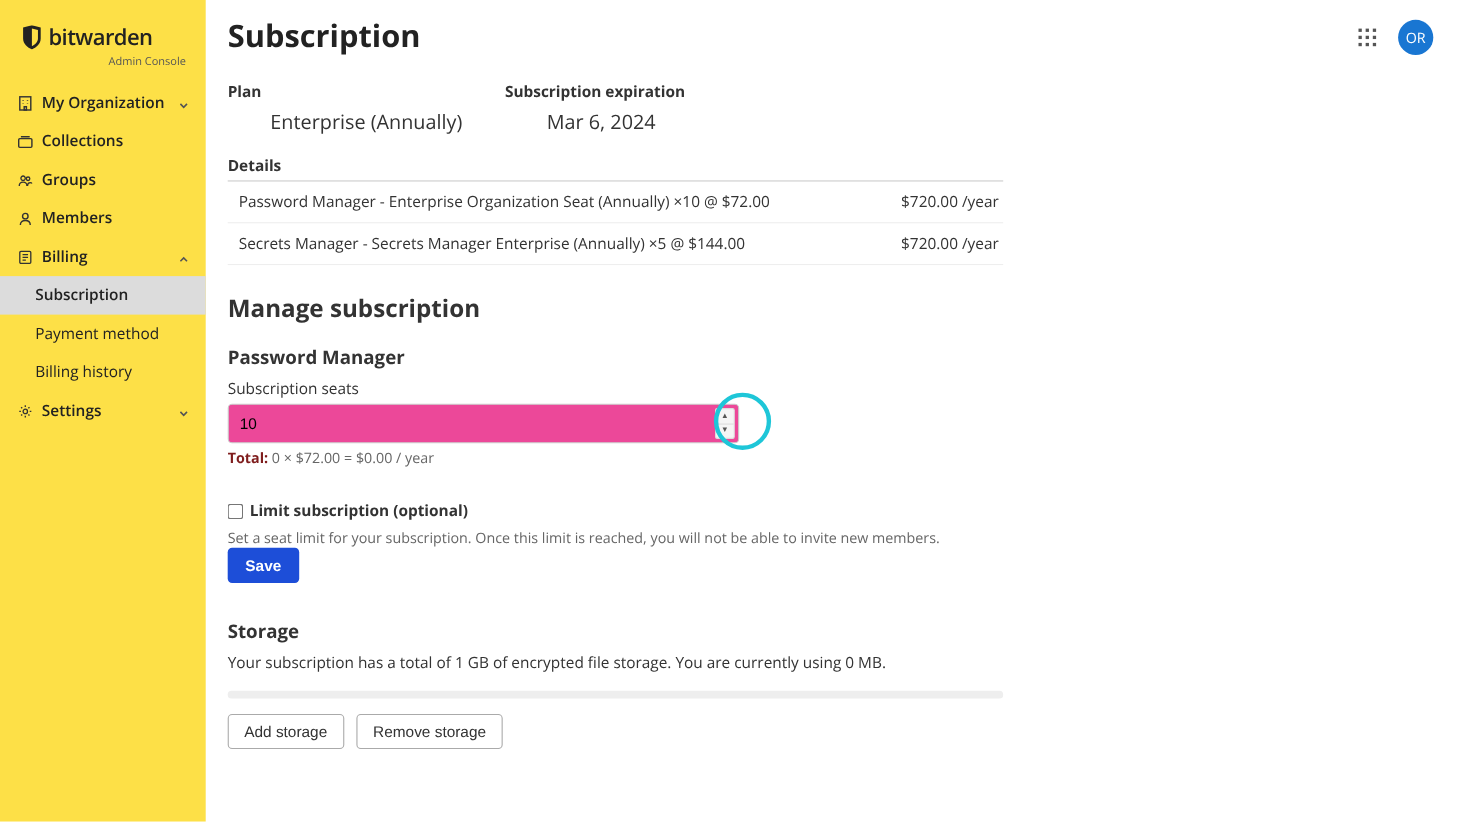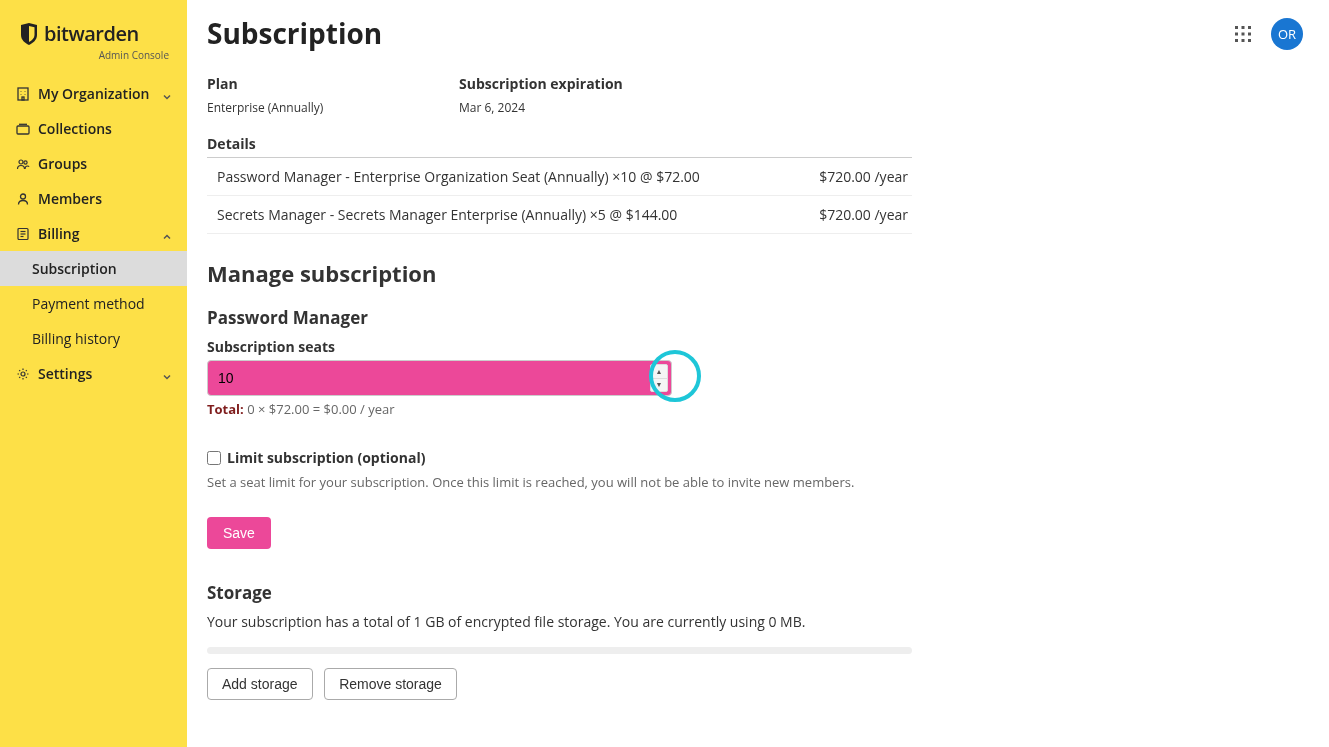--- a/index.html
+++ b/index.html
@@ -30,51 +30,51 @@
   .avatar { width:32px; height:32px; border-radius:50%; background:#1976d2; color:#fff; display:flex; align-items:center; justify-content:center; font-size:13px; font-weight:500; cursor:pointer;}
   
   .page-title { font-size: 28px; font-weight: 700; color:#222; margin-bottom: 22px;}
   
   .info-row { display:flex; gap:0; margin-bottom: 8px;}
   .info-col { }
   .info-col:nth-child(1){ width:252px;}
   .info-col:nth-child(2){ width:175px;}
   .info-col:nth-child(3){ }
   .info-label { font-weight:700; font-size:14px; margin-bottom:6px;}
-  .info-val { font-size:12px; }
+  .info-val { font-size:18px;text-align:center; }
   
   .details-block { margin-top: 18px;}
   .details-heading { font-weight:700; font-size:14px; border-bottom:1px solid #ccc; padding-bottom:4px; width:705px;}
   .details-table { width:705px; }
   .details-row { display:flex; justify-content:space-between; padding:9px 4px 9px 10px; border-bottom:1px solid #eee; font-size:14px;}
   .details-row .desc { }
   .details-row .price { }
   
   h2.section { font-size:22px; font-weight:700; margin-top:24px; margin-bottom:6px;}
   .help-text { font-size:14px; color:#333; max-width: 700px; line-height:1.45;}
   
   h3.sub { font-size:17px; font-weight:700; margin-top:18px; margin-bottom:8px;}
-  .field-label { font-size:14px; font-weight:700; margin-bottom:4px;}
+  .field-label { font-size:14px; font-weight:400; margin-bottom:4px;}
   
   .input-wrap { position:relative; width:465px;}
   .num-input { width:100%; height:36px; padding: 6px 28px 6px 10px; border:1px solid #ccc; border-radius:4px; font-size:14px; background:#ec4899;}
   .stepper { position:absolute; right:4px; top:4px; width:18px; height:28px; display:flex; flex-direction:column; background:#f5f5f5; border:1px solid #ddd; border-radius:2px;}
   .stepper .up, .stepper .down { flex:1; display:flex; align-items:center; justify-content:center; cursor:pointer; font-size:7px; color:#555;}
   .stepper .up { border-bottom:1px solid #ddd;}
   .highlight-ring { position:absolute; width:52px; height:52px; border:4px solid #1ec6d8; border-radius:50%; right:-29px; top:-10px; pointer-events:none;}
   
   .hint { font-size:13px; color:#666; margin-top:4px;}
   .hint b { color:#7f1d1d;}
   
   .checkbox-row { display:flex; align-items:center; gap:6px; margin-top:30px;}
   .checkbox { width:14px; height:14px;}
   .checkbox-label { font-size:14px; font-weight:700;}
   .checkbox-help { font-size:13px; color:#666; margin-top:6px;}
   
-  .btn-primary { background:#ec4899; color:#fff; border:none; border-radius:4px; padding:8px 16px; font-size:14px; font-weight:400; cursor:pointer; margin-top:26px;}
+  .btn-primary { background:#1d4ed8; color:#fff; border:none; border-radius:4px; padding:8px 16px; font-size:14px; font-weight:700; cursor:pointer; }
   
   .storage-text { font-size:14px; margin-top:6px; margin-bottom:16px;}
   .progress { width:705px; height:7px; background:#eee; border-radius:4px; margin-bottom:14px;}
   .btn-secondary { background:#fff; border:1px solid #aaa; border-radius:4px; padding:7px 14px; font-size:14px; color:#333; cursor:pointer; font-weight:500;}
   .btn-secondary + .btn-secondary { margin-left:8px;}
   
 </style>
 </head>
 <body>
 

